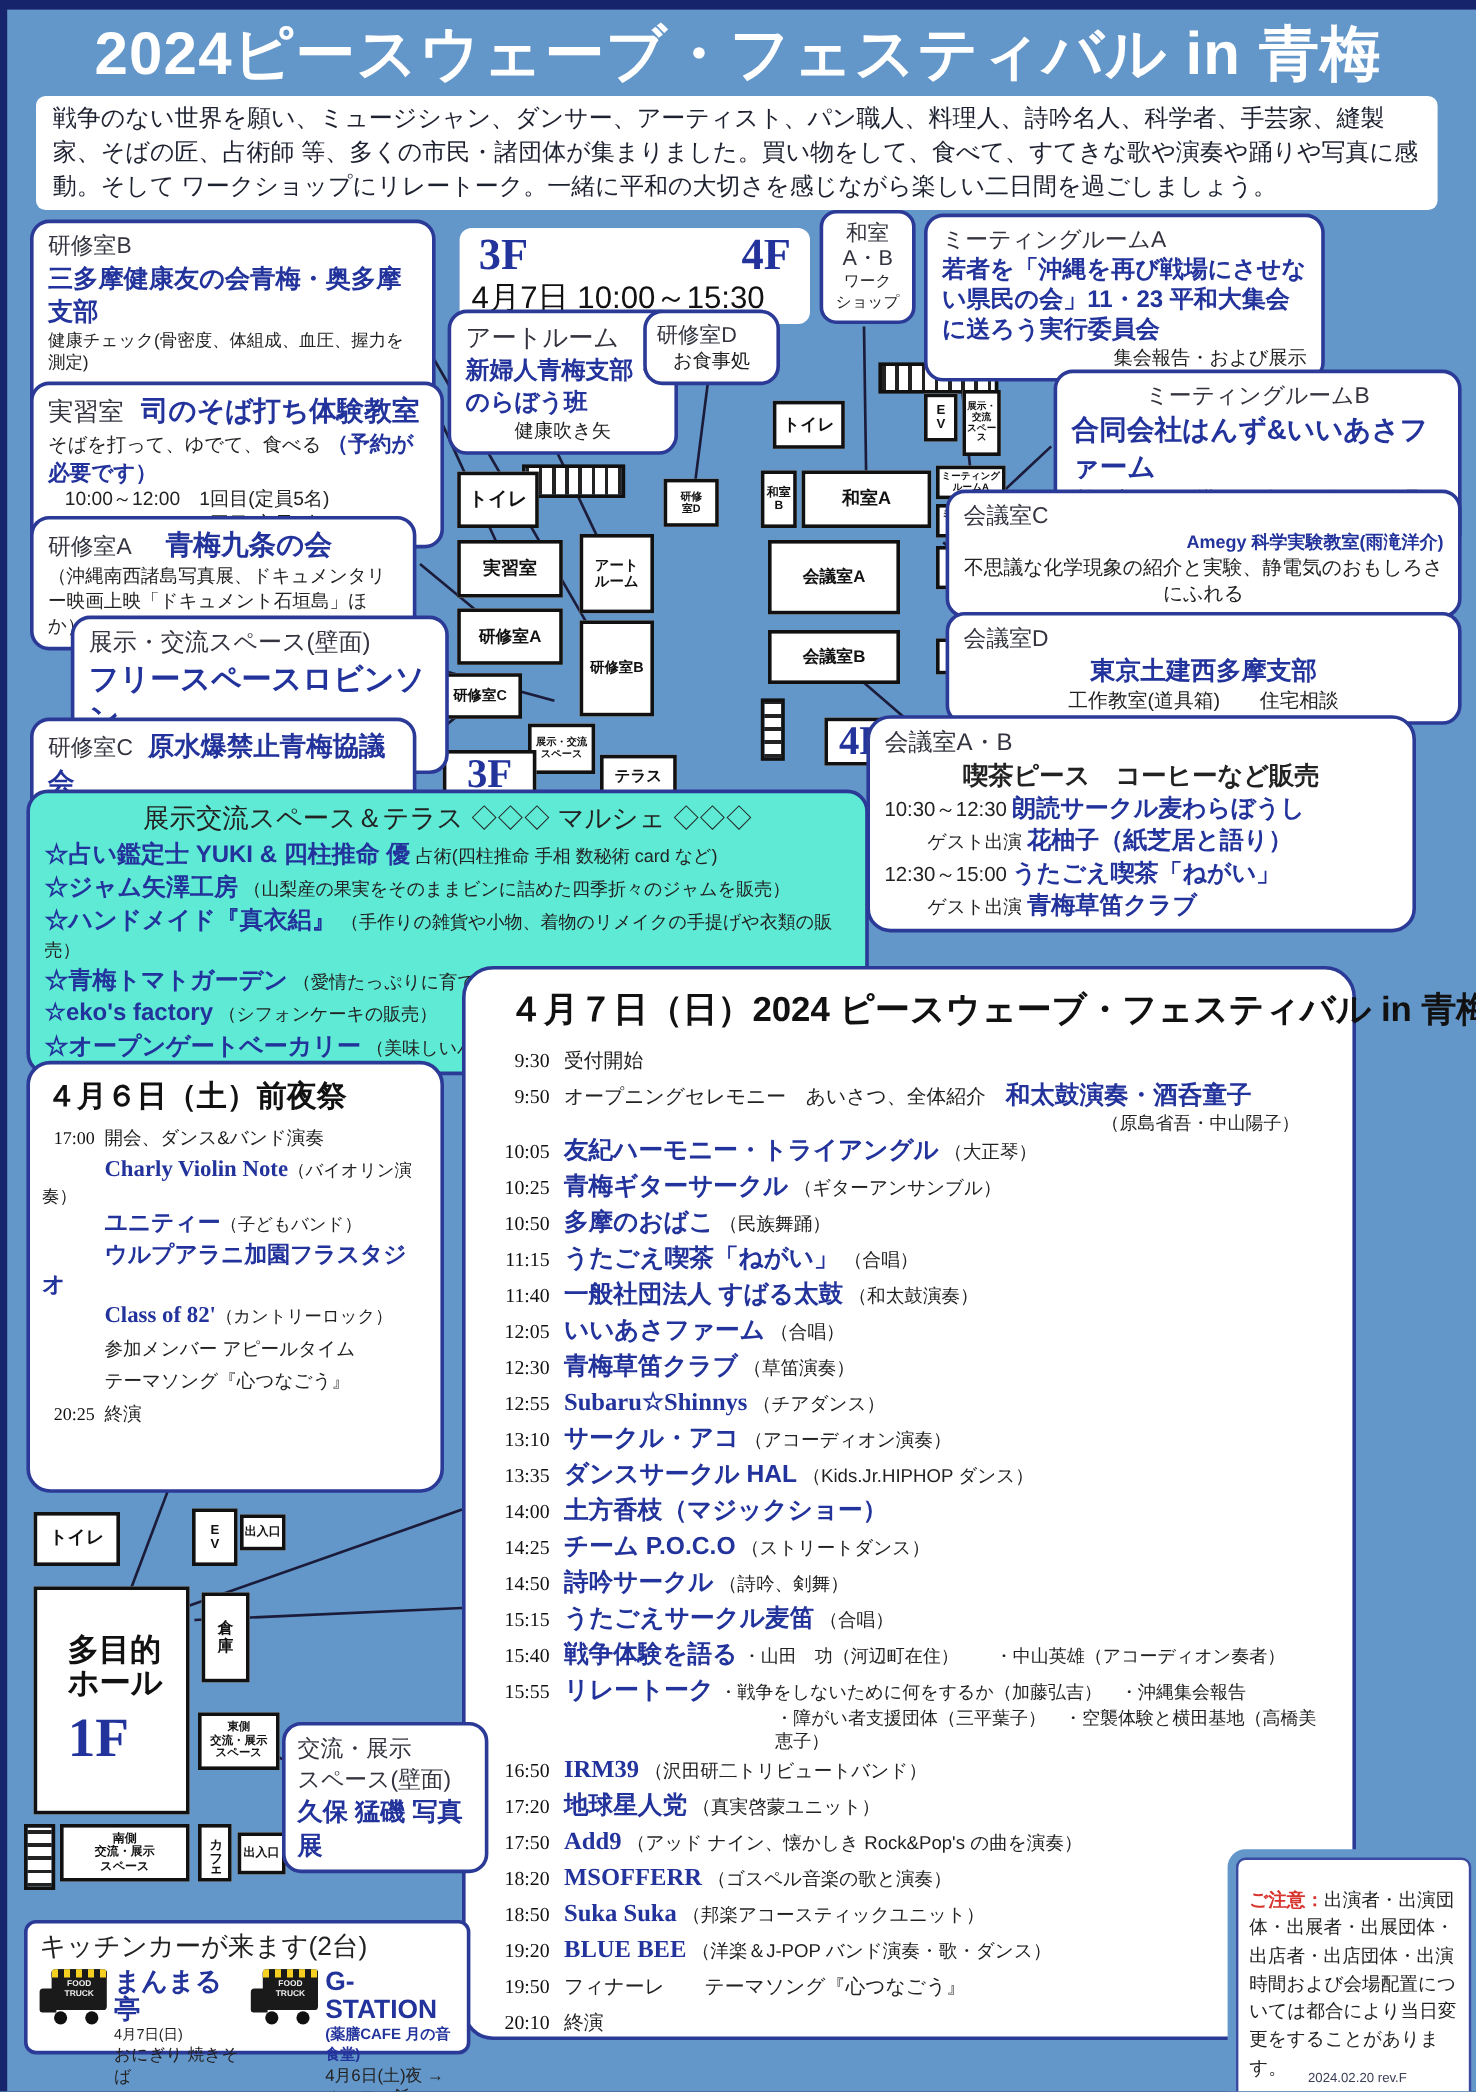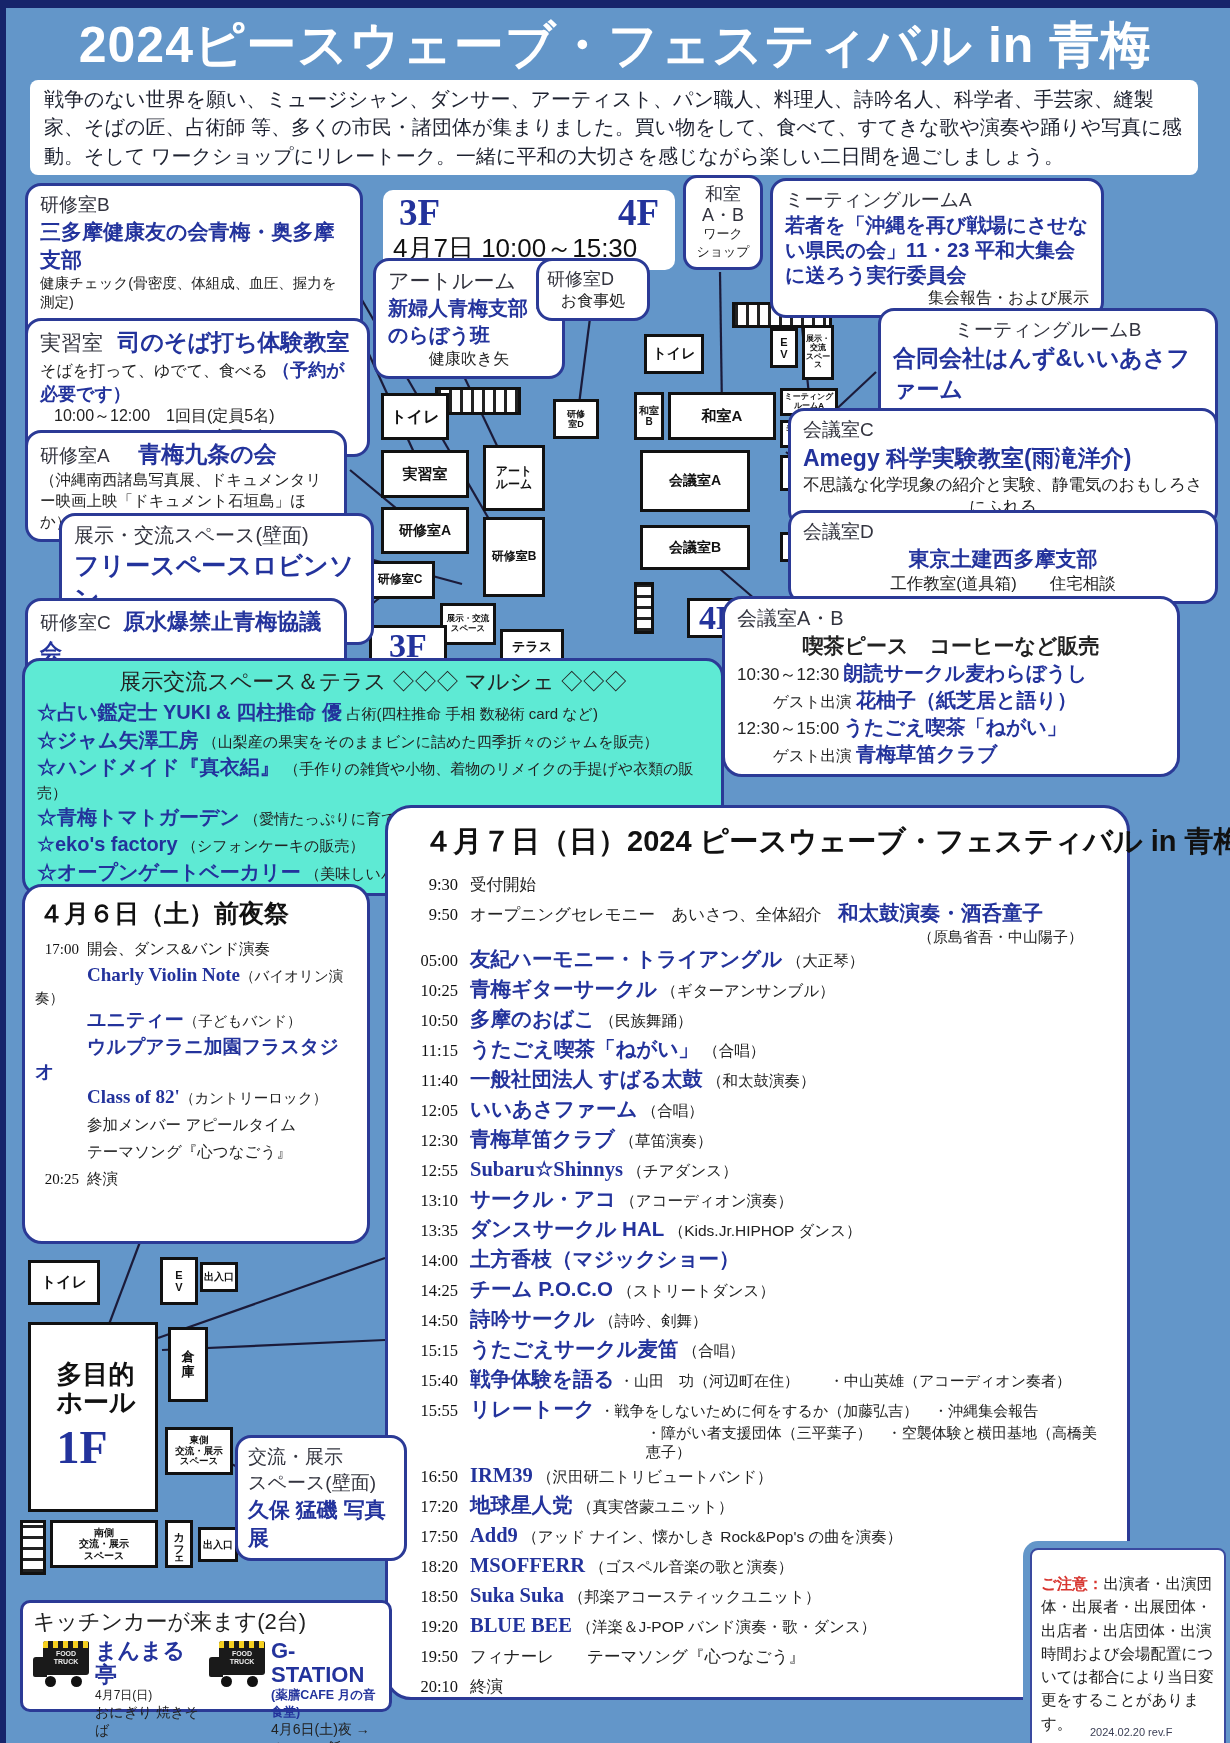--- a/index.html
+++ b/index.html
@@ -267,21 +267,21 @@
   </div>
 
   <div class="callout" style="left:878px;top:308px;width:340px;">
     <div class="room-h center">ミーティングルームB</div>
     <div class="navy" style="font-size:23px;">合同会社はんず&amp;いいあさファーム</div>
     <div class="small" style="font-size:17px;">利用者さんが描いた絵や、作った作品を展示</div>
   </div>
 
   <div class="callout" style="left:788px;top:408px;width:430px;">
     <div class="room-h">会議室C</div>
-    <div class="navy" style="font-size:23px;">Amegy 科学実験教室(雨滝洋介)</div>
+    <div class="navy" style="font-size:15px;text-align:right;">Amegy 科学実験教室(雨滝洋介)</div>
     <div class="small center" style="font-size:16.5px;">不思議な化学現象の紹介と実験、静電気のおもしろさにふれる</div>
   </div>
 
   <div class="callout" style="left:788px;top:510px;width:430px;">
     <div class="room-h">会議室D</div>
     <div class="navy center" style="font-size:21px;">東京土建西多摩支部</div>
     <div class="small center" style="font-size:16.5px;">工作教室(道具箱)　　住宅相談</div>
   </div>
 
   <div class="marche">
@@ -376,21 +376,21 @@
 
     <div class="srow">
         <span class="stime">9:30</span><span class="spre">受付開始</span><span class="sact"></span> <span class="sdesc"></span><span class="safter"></span>
         
       </div>
         <div class="srow">
         <span class="stime">9:50</span><span class="spre">オープニングセレモニー　あいさつ、全体紹介　</span><span class="sact">和太鼓演奏・酒呑童子</span> <span class="sdesc"></span><span class="safter"></span>
         <div class="sline2 l2right">（原島省吾・中山陽子）</div>
       </div>
         <div class="srow">
-        <span class="stime">05:00</span><span class="spre"></span><span class="sact">友紀ハーモニー・トライアングル</span> <span class="sdesc">（大正琴）</span><span class="safter"></span>
+        <span class="stime">10:05</span><span class="spre"></span><span class="sact">友紀ハーモニー・トライアングル</span> <span class="sdesc">（大正琴）</span><span class="safter"></span>
         
       </div>
         <div class="srow">
         <span class="stime">10:25</span><span class="spre"></span><span class="sact">青梅ギターサークル</span> <span class="sdesc">（ギターアンサンブル）</span><span class="safter"></span>
         
       </div>
         <div class="srow">
         <span class="stime">10:50</span><span class="spre"></span><span class="sact">多摩のおばこ</span> <span class="sdesc">（民族舞踊）</span><span class="safter"></span>
         
       </div>

